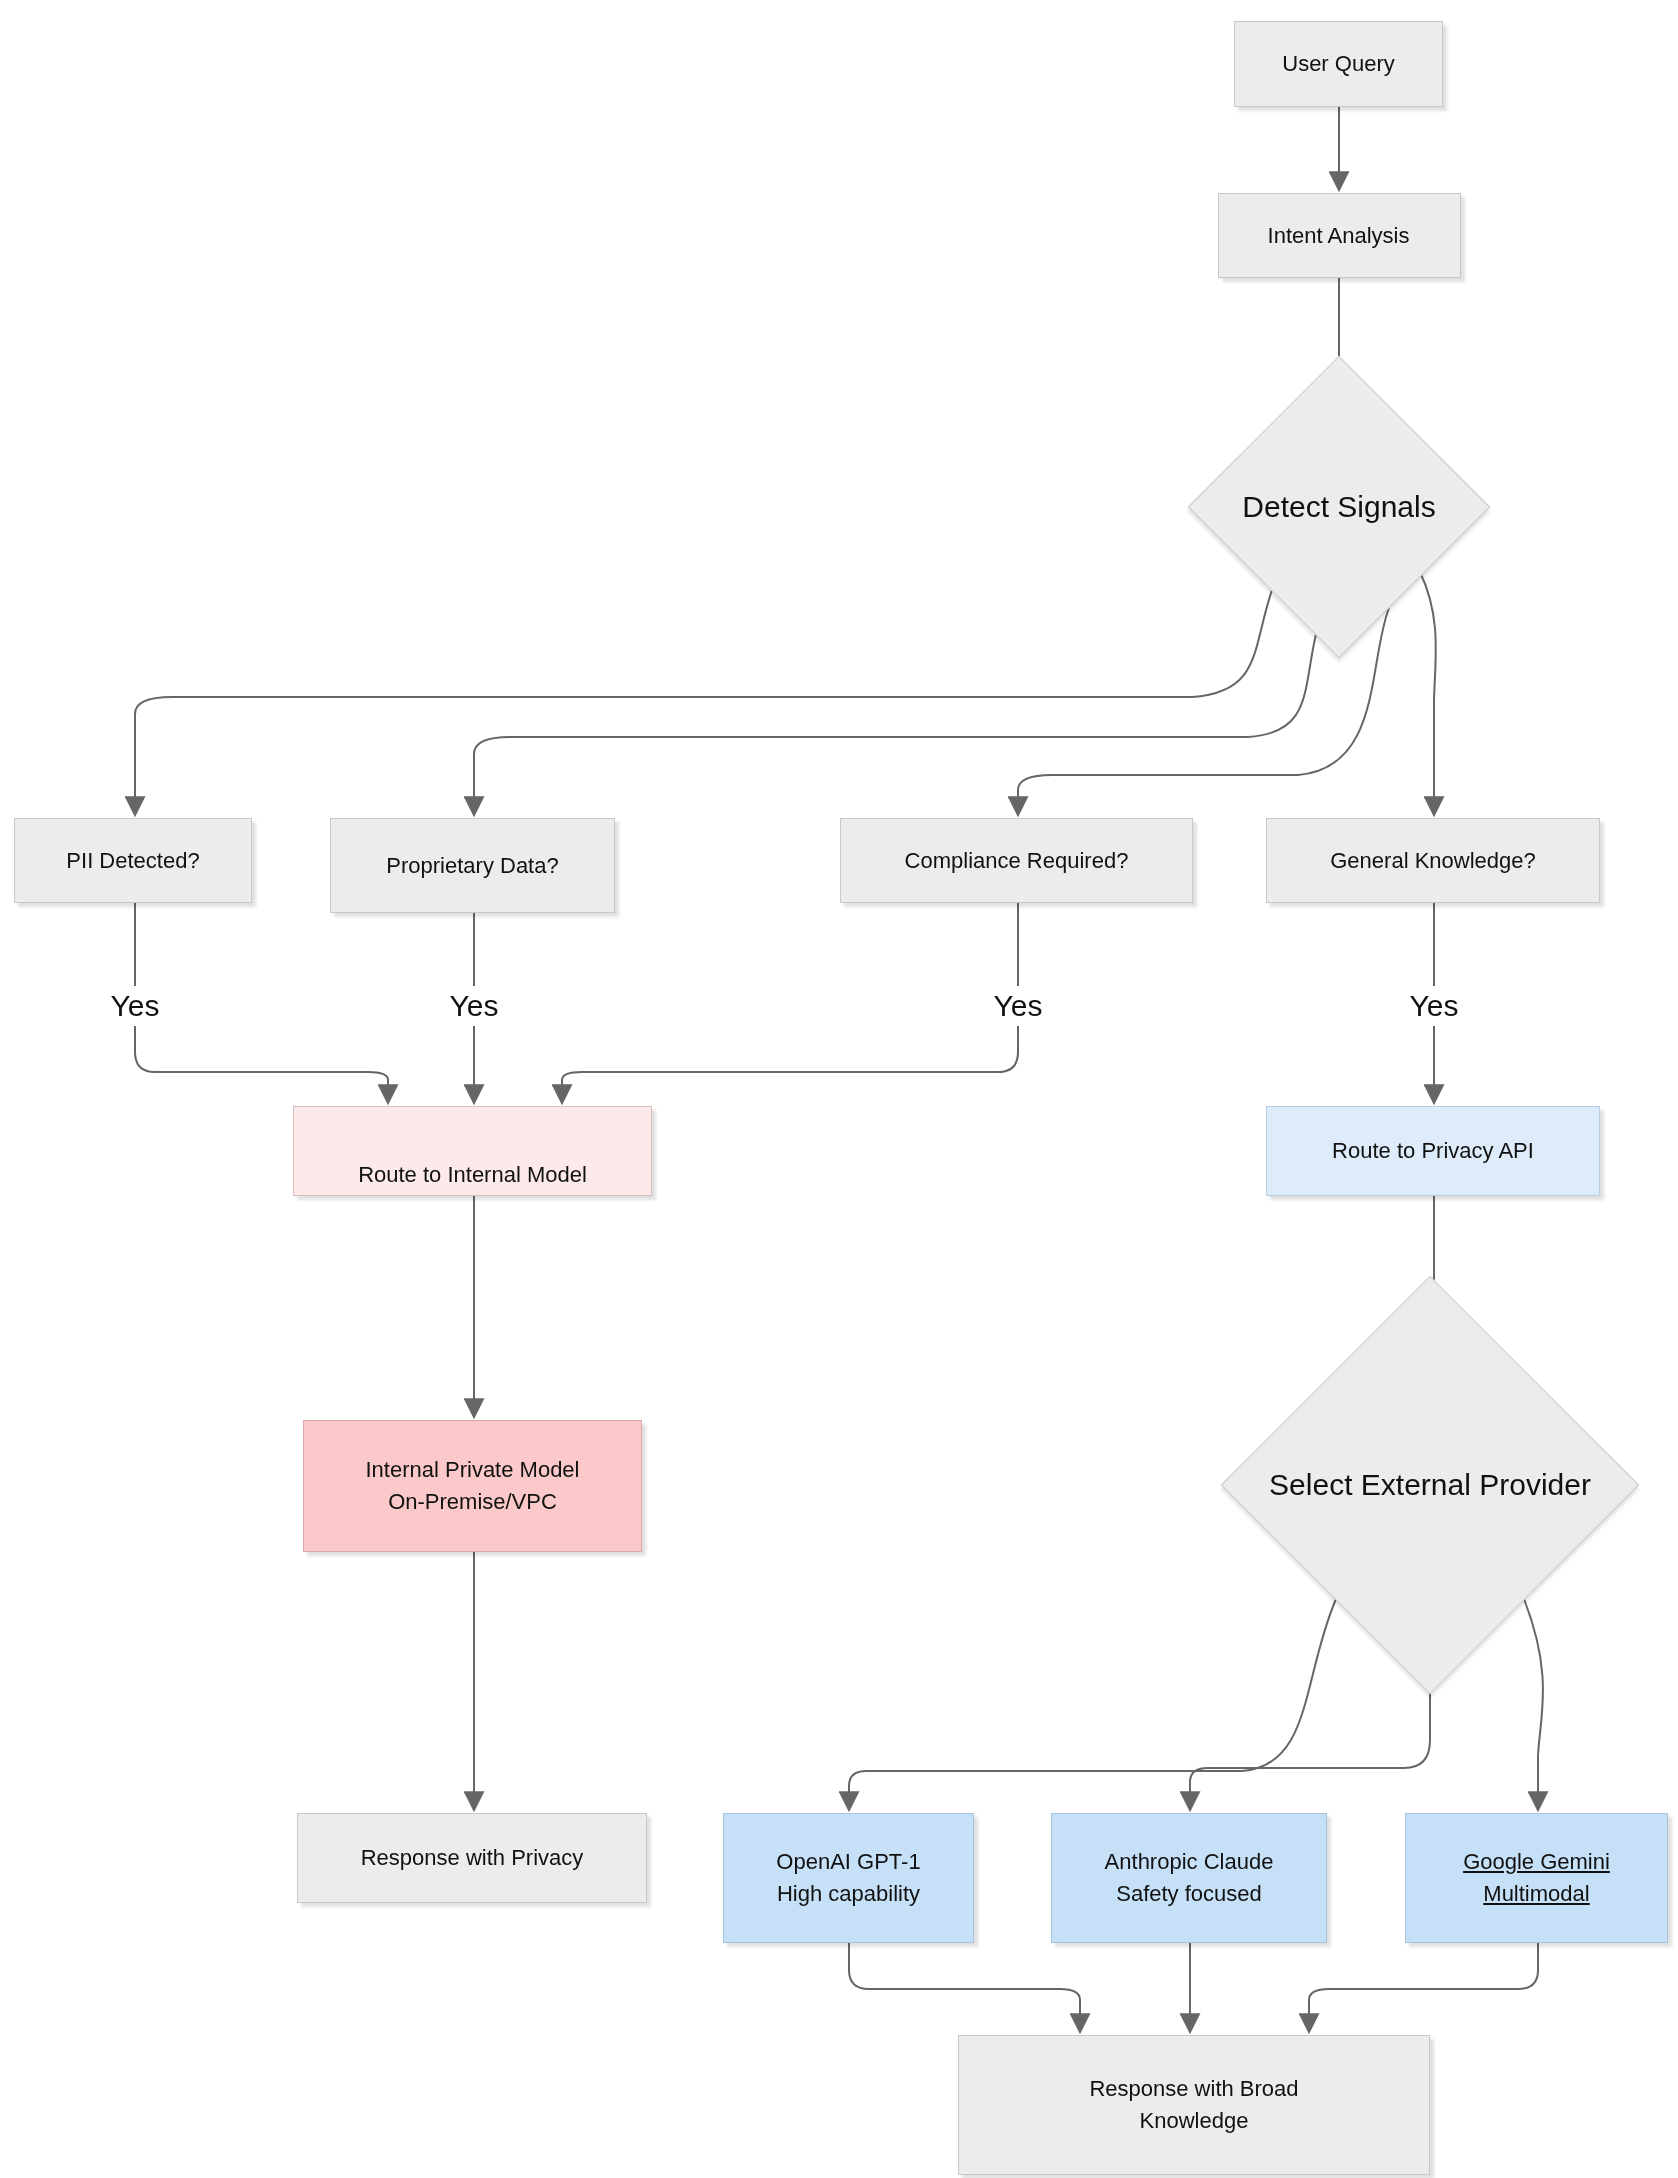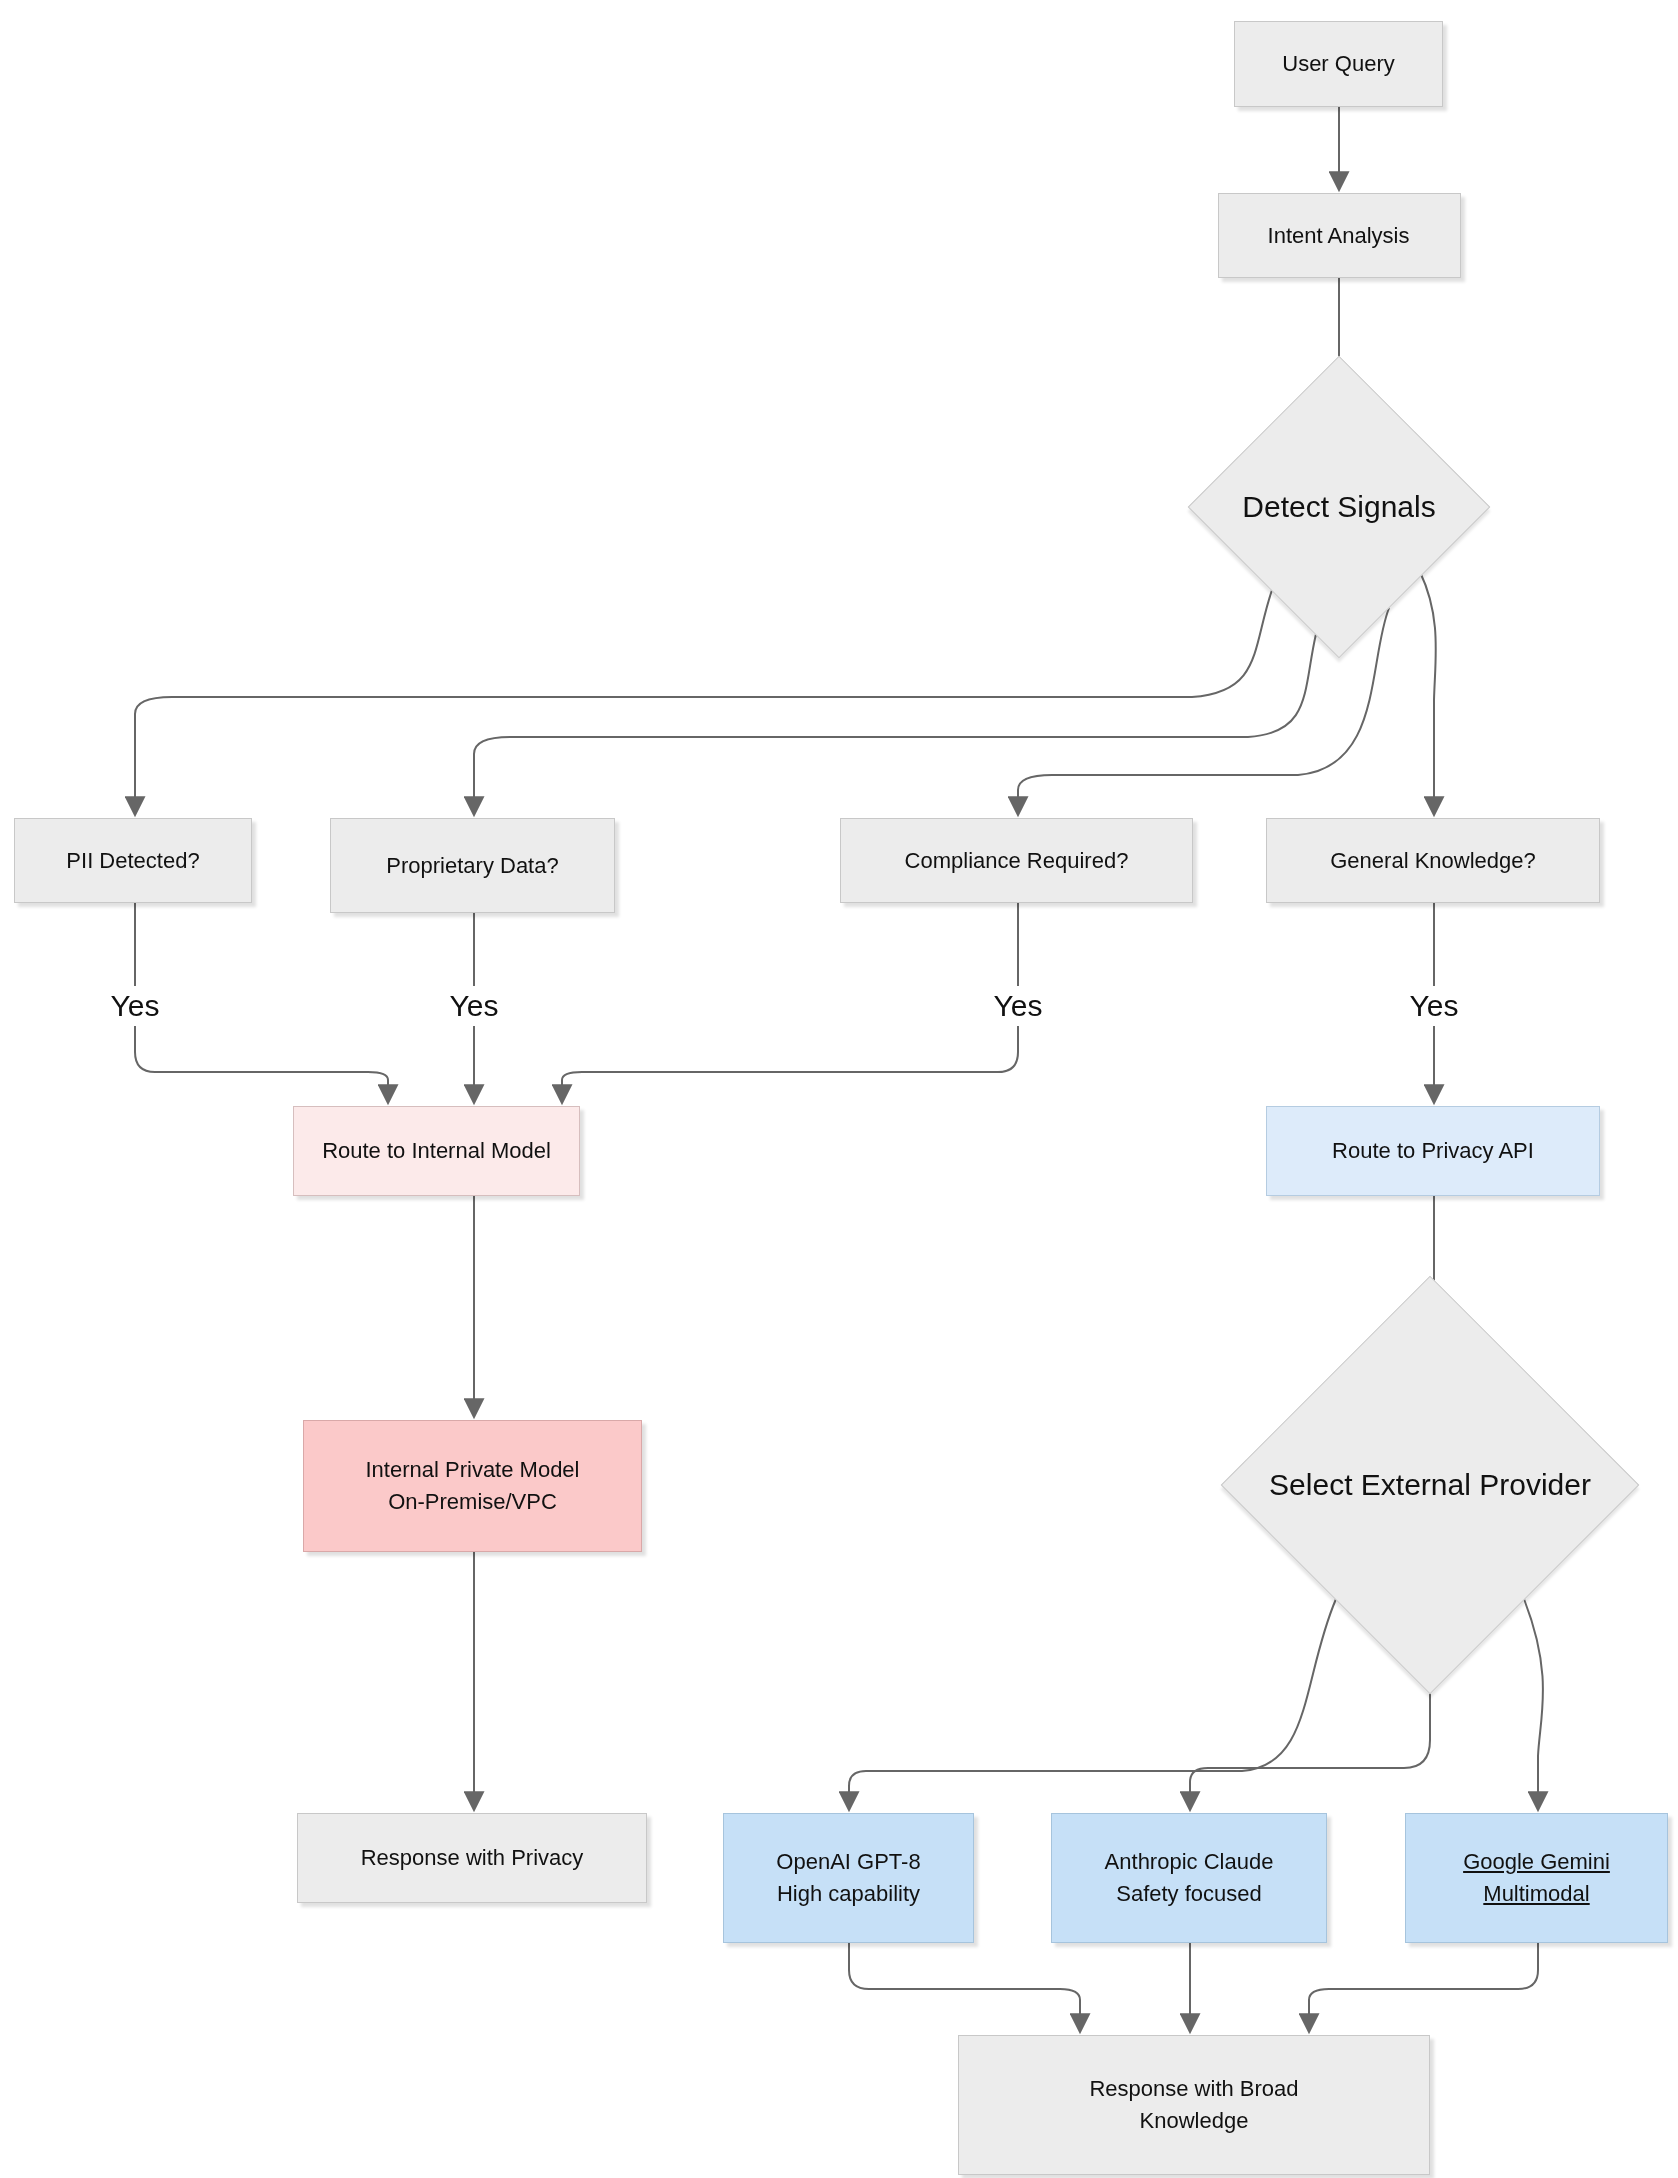--- a/index.html
+++ b/index.html
@@ -47,21 +47,21 @@
   }
   
   #n-user-query{left:1234px;top:21px;width:209px;height:86px;}
   #n-intent-analysis{left:1218px;top:193px;width:243px;height:85px;padding-left:8px;}
   #n-detect-signals{left:1189px;top:357px;width:300px;height:300px;}
   #n-detect-signals .shape{width:212px;height:212px;}
   #n-pii{left:14px;top:818px;width:238px;height:85px;}
   #n-proprietary{left:330px;top:818px;width:285px;height:95px;}
   #n-compliance{left:840px;top:818px;width:353px;height:85px;}
   #n-general{left:1266px;top:818px;width:334px;height:85px;}
-  #n-route-internal{left:293px;top:1106px;width:287px;height:90px;}
+  #n-route-internal{left:293px;top:1106px;width:359px;height:90px;align-items:flex-end;}
   #n-route-external{left:1266px;top:1106px;width:334px;height:90px;}
   #n-internal-private{left:303px;top:1420px;width:339px;height:132px;}
   #n-select-provider{left:1222px;top:1277px;width:416px;height:416px;}
   #n-select-provider .shape{width:294px;height:294px;}
   #n-response-privacy{left:297px;top:1813px;width:350px;height:90px;}
   #n-openai{left:723px;top:1813px;width:251px;height:130px;}
   #n-anthropic{left:1051px;top:1813px;width:276px;height:130px;}
   #n-gemini{left:1405px;top:1813px;width:263px;height:130px;text-decoration:underline;}
   #n-response-broad{left:958px;top:2035px;width:472px;height:140px;}
   #lbl-pii-yes{left:135px;top:1006px;}
@@ -154,21 +154,21 @@
     <div class="shape"></div>
     <div class="dlabel">Select External Provider</div>
   </div>
 
   <div class="node" id="n-response-privacy">
     <span>Response with Privacy</span>
   </div>
 
   <div class="node blue" id="n-openai">
     <span>
-      <span class="l">OpenAI GPT-8</span>
+      <span class="l">OpenAI GPT-1</span>
       <span class="l">High capability</span>
     </span>
   </div>
 
   <div class="node blue" id="n-anthropic">
     <span>
       <span class="l">Anthropic Claude</span>
       <span class="l">Safety focused</span>
     </span>
   </div>

